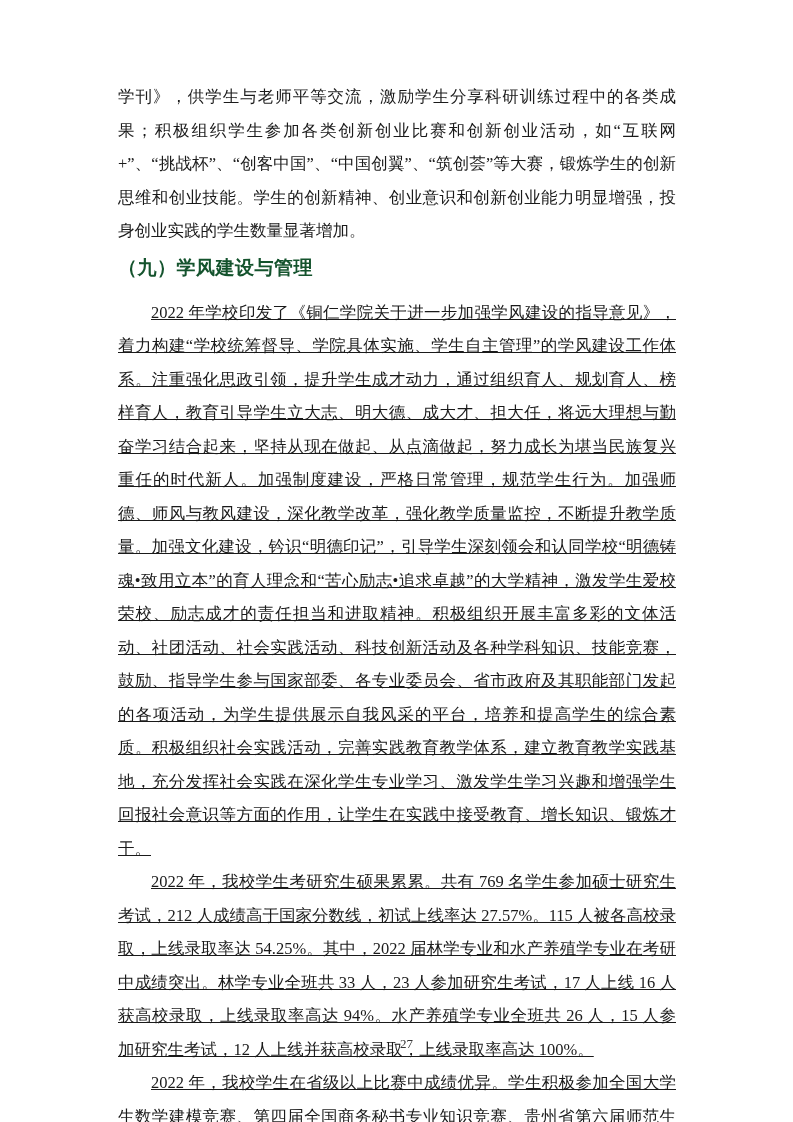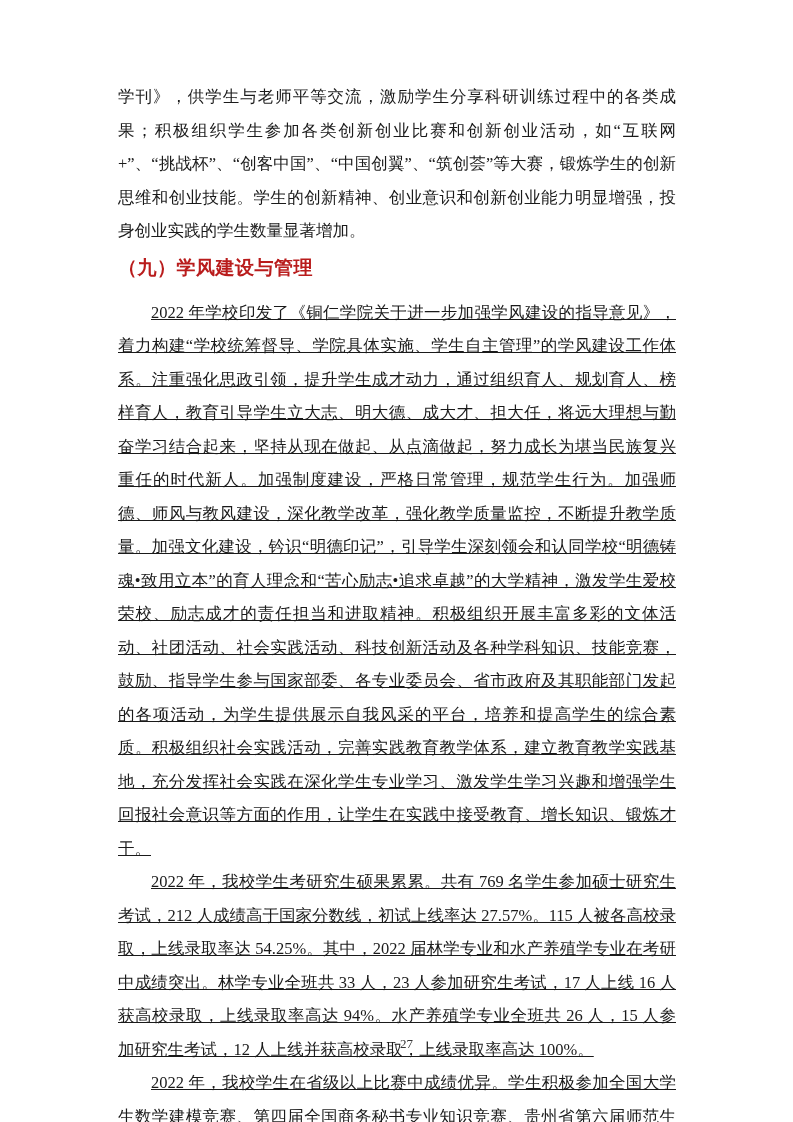--- a/index.html
+++ b/index.html
@@ -36,21 +36,21 @@
   .indent {
     text-indent: 2em;
     text-decoration: underline;
   }
   .section-heading {
     margin: 6px 0 14px 0;
     font-family: "Liberation Sans", "DejaVu Sans", sans-serif;
     font-size: 19px;
     line-height: 28px;
     font-weight: bold;
-    color: #b91c1c;
+    color: #14532d;
     letter-spacing: 0.5px;
   }
   .page-number {
     position: absolute;
     left: 0;
     top: 1036px;
     width: 100%;
     text-align: center;
     font-size: 13px;
     color: #333333;

